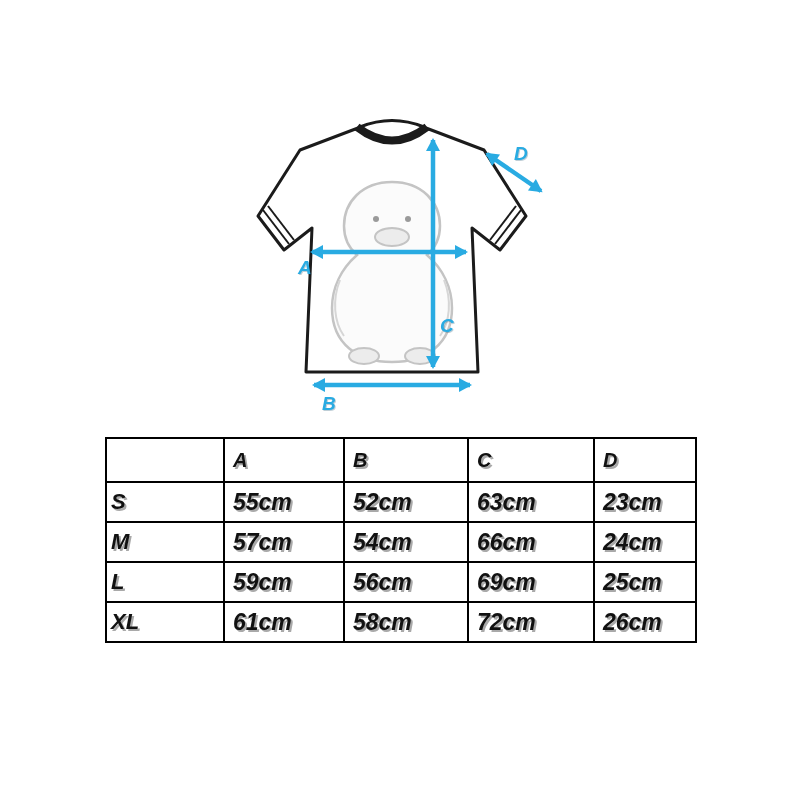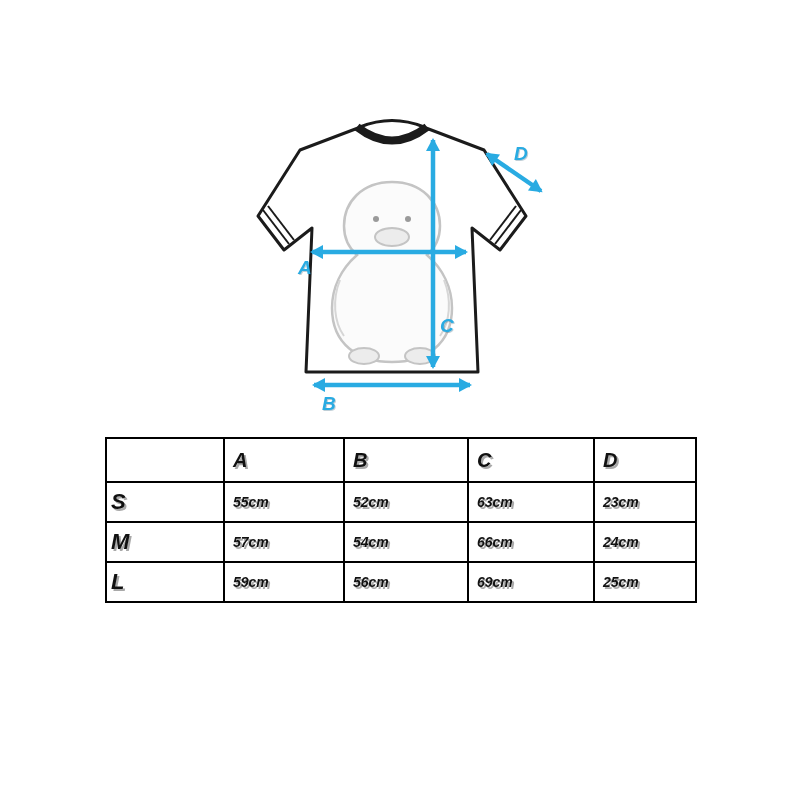--- a/index.html
+++ b/index.html
@@ -39,21 +39,21 @@
   }
   .size-table th, .size-table td{
     border:2.5px solid var(--table-border);
     font-weight:bold; font-style:italic;
     color:#111; text-align:left; vertical-align:middle;
     text-shadow:2px 2px 0 #a9a9a9;
     padding:0 0 0 8px;
     overflow:hidden; white-space:nowrap;
   }
   .size-table th{ height:42px; font-size:20px; }
-  .size-table td{ height:38px; font-size:14px; }
+  .size-table td{ height:38px; font-size:23px; }
   .size-table td.size-cell{ padding-left:4px; font-size:22px; }
   col.c0{ width:118px; } col.c1{ width:120px; } col.c2{ width:124px; }
   col.c3{ width:126px; } col.c4{ width:102px; }
 </style>
 </head>
 <body>
 
 <div class="page">
 
   <div class="diagram">
@@ -151,15 +151,22 @@
         <td>66cm</td>
         <td>24cm</td>
       </tr>
       <tr>
         <td class="size-cell">L</td>
         <td>59cm</td>
         <td>56cm</td>
         <td>69cm</td>
         <td>25cm</td>
       </tr>
+      <tr>
+        <td class="size-cell">XL</td>
+        <td>61cm</td>
+        <td>58cm</td>
+        <td>72cm</td>
+        <td>26cm</td>
+      </tr>
     </tbody>
   </table>
 </div>
 
 </body></html>

